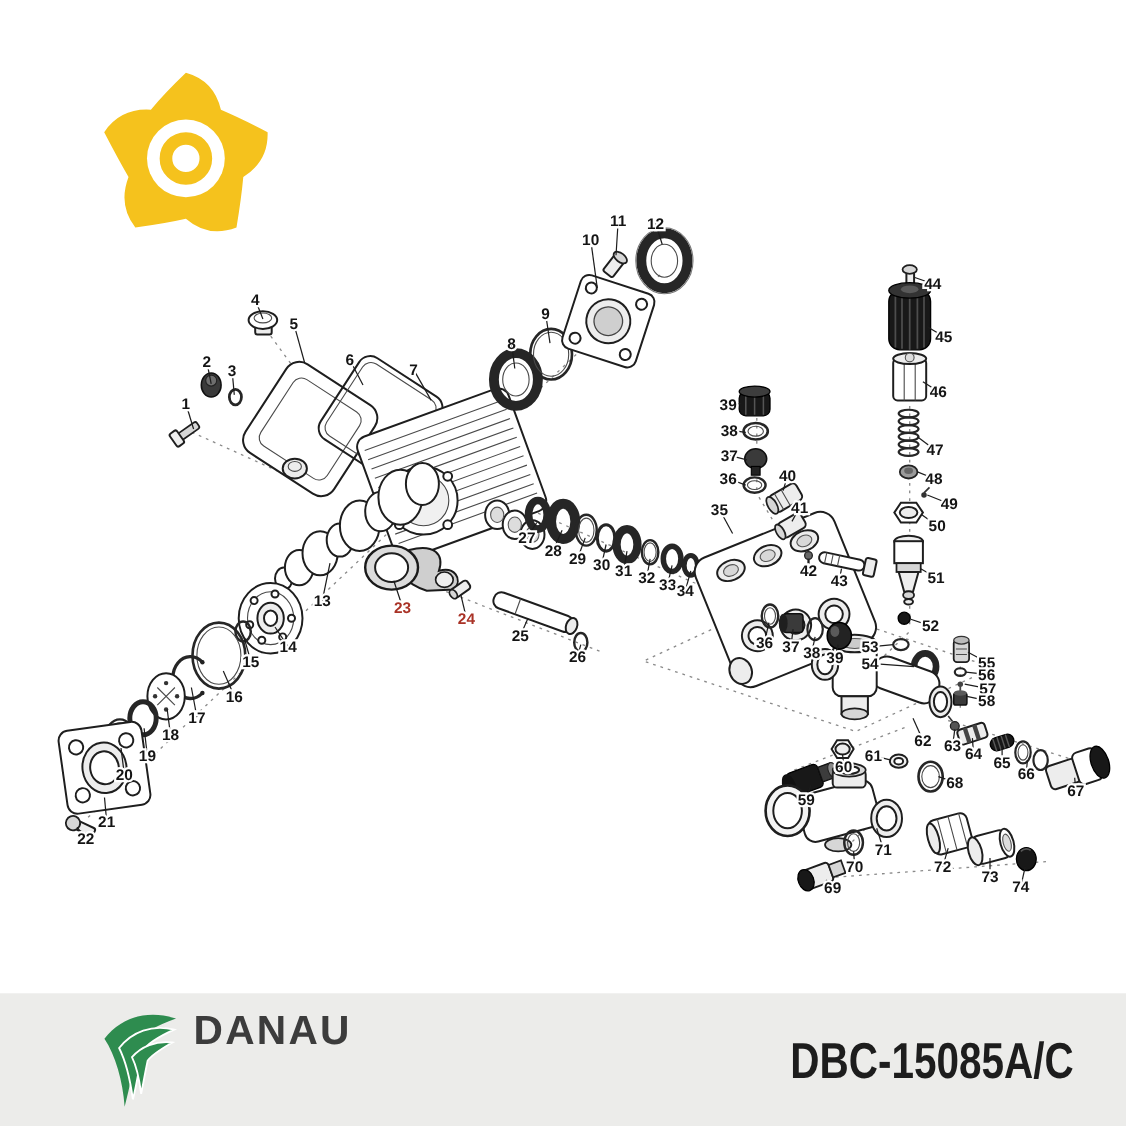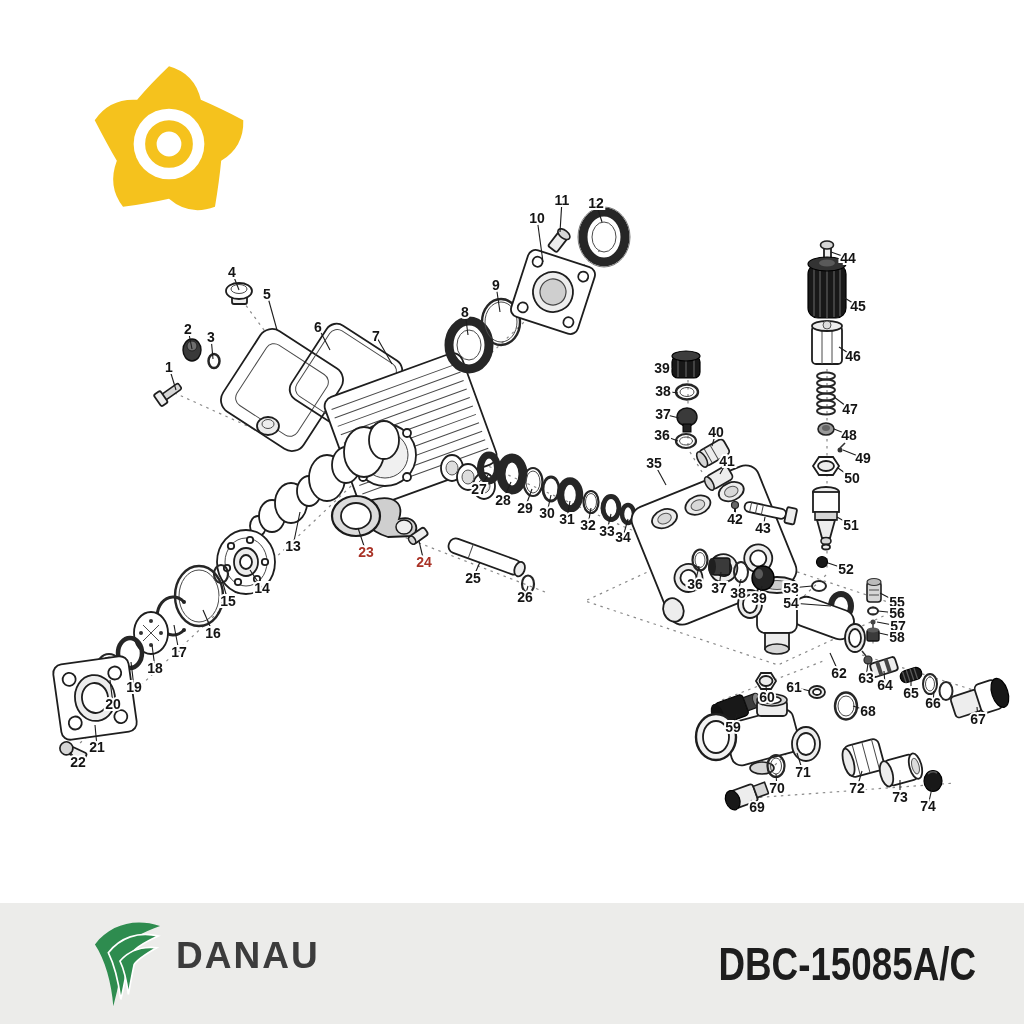--- a/index.html
+++ b/index.html
@@ -18,21 +18,21 @@
   .rng{fill:none;stroke:#262626;}
   .thin{fill:none;stroke:#4a4a4a;stroke-width:1;}
   .dash{fill:none;stroke:#8a8a8a;stroke-width:1.2;stroke-dasharray:2.5 4.5;}
   .leader{stroke:#1c1c1c;stroke-width:1.1;}
   .plabel{font:bold 14px "Liberation Sans",sans-serif;fill:#141414;text-anchor:middle;
           dominant-baseline:central;paint-order:stroke;stroke:#ffffff;stroke-width:4px;}
   .plabel.hot{fill:var(--hot,#A93226);}
   
   .footer{position:absolute;left:0;bottom:0;width:1024px;height:121px;background:#ECECEA;
           display:flex;align-items:center;}
-  .brand{display:flex;align-items:center;margin-left:88px;}
+  .brand{display:flex;align-items:flex-start;margin-left:88px;}
   .brand-name{font-size:37px;font-weight:bold;color:#3C3C3C;letter-spacing:2px;
               margin-left:4px;margin-bottom:16px;}
   .model{margin-left:auto;margin-right:48px;font-size:46px;font-weight:bold;color:#1D1D1D;
          transform:scaleX(.8);transform-origin:right center;white-space:nowrap;}
 </style>
 </head>
 <body>
 
 <div class="stage">
 

